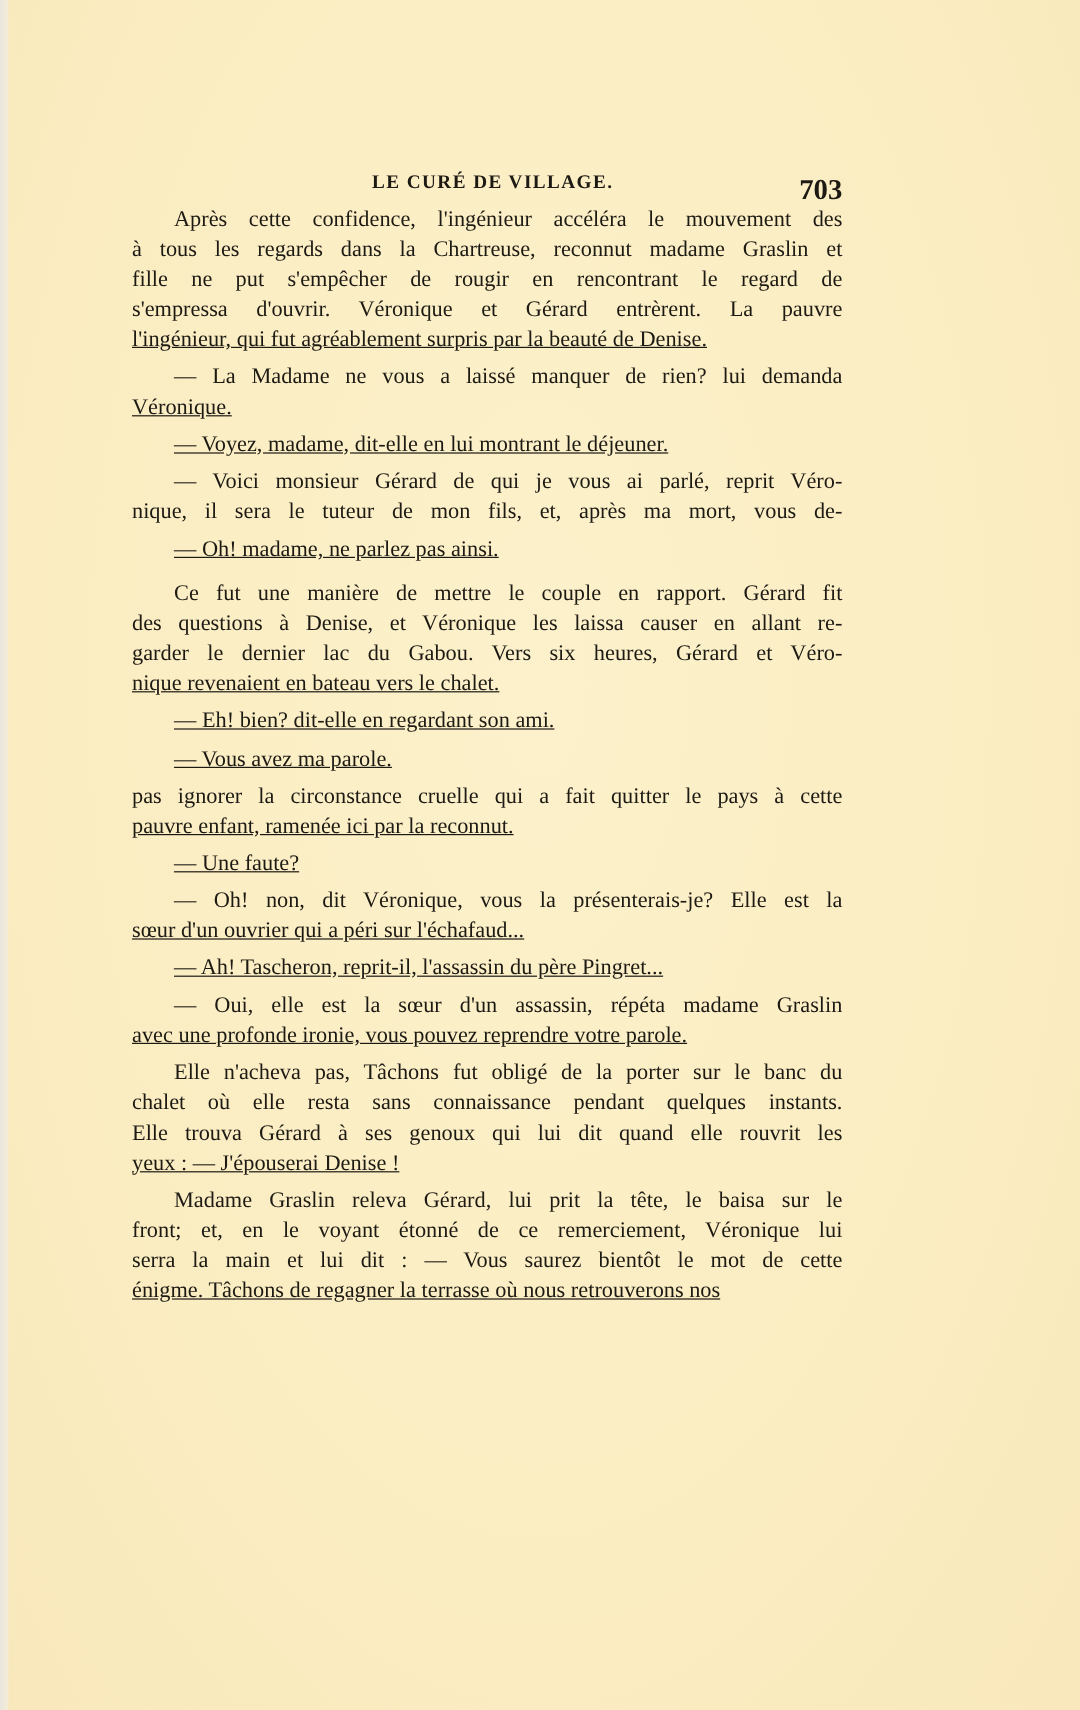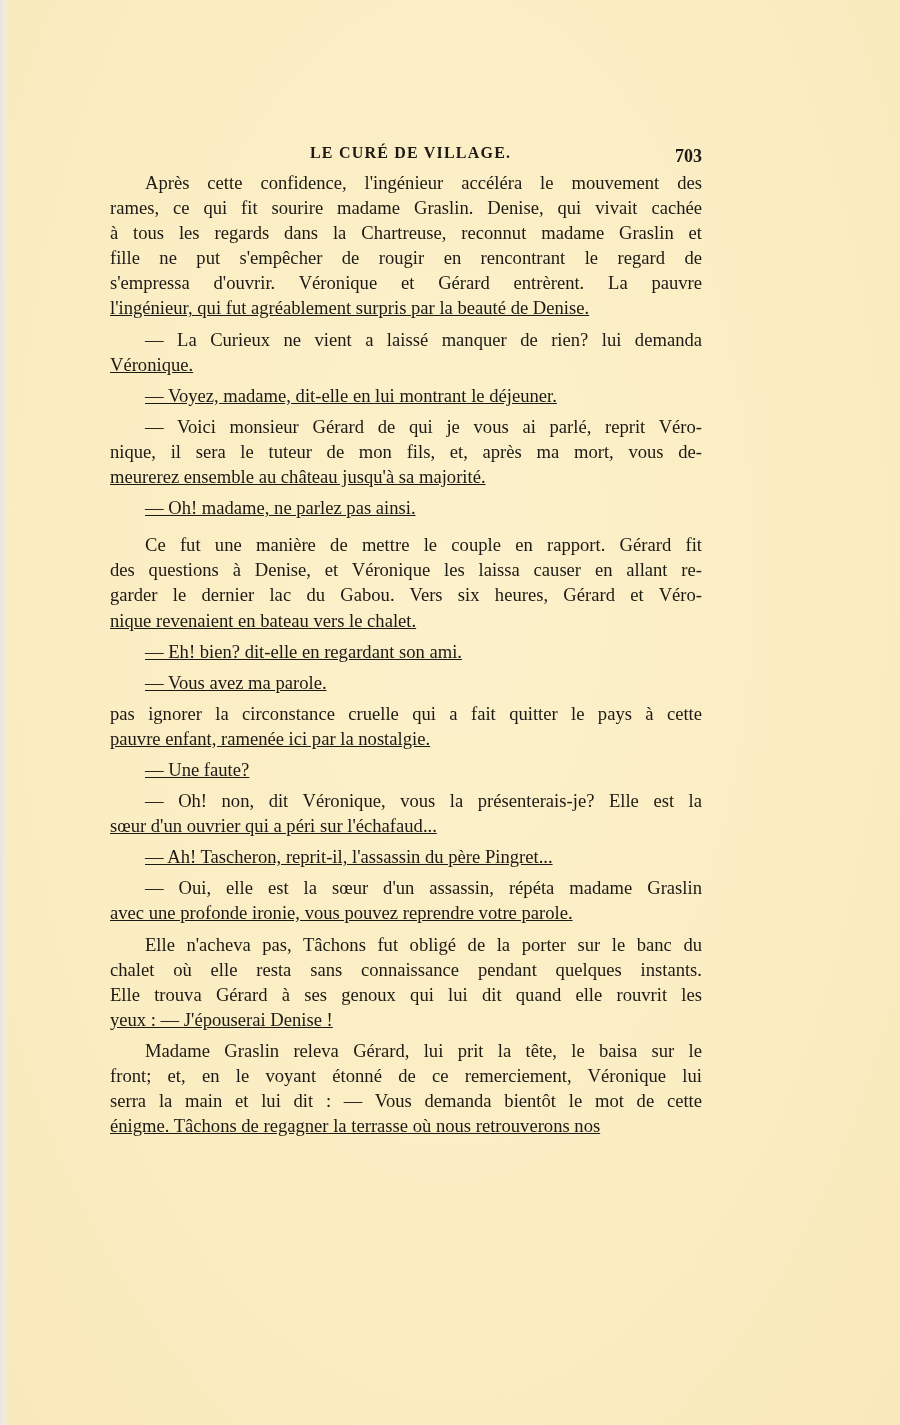--- a/index.html
+++ b/index.html
@@ -34,21 +34,21 @@
       top: 0;
       font-size: 16px;
       font-weight: bold;
       letter-spacing: 1.2px;
       font-variant: small-caps;
     }
     .page-number {
       position: absolute;
       right: 0;
       top: 2px;
-      font-size: 18px;
+      font-size: 24px;
       font-weight: bold;
     }
     .text-block {
       position: absolute;
       top: 170px;
       left: 110px;
       width: 592px;
     }
     .line {
       height: 25.1px;
@@ -71,40 +71,38 @@
 <div class="left-strip"></div>
 
 <div class="header">
   <span class="running-title">LE CURÉ DE VILLAGE.</span>
   <span class="page-number">703</span>
 </div>
 
 <div class="text-block" id="text-block">
     <div>
       <div class="line indent">Après cette confidence, l'ingénieur accéléra le mouvement des</div>
-      <div class="line">rames, ce qui fit sourire madame Graslin. Denise, qui vivait cachée</div>
       <div class="line">à tous les regards dans la Chartreuse, reconnut madame Graslin et</div>
       <div class="line">fille ne put s'empêcher de rougir en rencontrant le regard de</div>
       <div class="line">s'empressa d'ouvrir. Véronique et Gérard entrèrent. La pauvre</div>
       <div class="line last">l'ingénieur, qui fut agréablement surpris par la beauté de Denise.</div>
     </div>
     <div class="gap"></div>
     <div>
-      <div class="line indent">— La Curieux ne vient a laissé manquer de rien? lui demanda</div>
+      <div class="line indent">— La Madame ne vous a laissé manquer de rien? lui demanda</div>
       <div class="line last">Véronique.</div>
     </div>
     <div class="gap"></div>
     <div>
       <div class="line indent last">— Voyez, madame, dit-elle en lui montrant le déjeuner.</div>
     </div>
     <div class="gap"></div>
     <div>
       <div class="line indent">— Voici monsieur Gérard de qui je vous ai parlé, reprit Véro-</div>
       <div class="line">nique, il sera le tuteur de mon fils, et, après ma mort, vous de-</div>
-      <div class="line last">meurerez ensemble au château jusqu'à sa majorité.</div>
     </div>
     <div class="gap"></div>
     <div>
       <div class="line indent last">— Oh! madame, ne parlez pas ainsi.</div>
     </div>
     <div class="gap"></div>
     <div class="gap"></div>
     <div>
       <div class="line indent">Ce fut une manière de mettre le couple en rapport. Gérard fit</div>
       <div class="line">des questions à Denise, et Véronique les laissa causer en allant re-</div>
@@ -115,21 +113,21 @@
     <div>
       <div class="line indent last">— Eh! bien? dit-elle en regardant son ami.</div>
     </div>
     <div class="gap"></div>
     <div>
       <div class="line indent last">— Vous avez ma parole.</div>
     </div>
     <div class="gap"></div>
     <div>
       <div class="line">pas ignorer la circonstance cruelle qui a fait quitter le pays à cette</div>
-      <div class="line last">pauvre enfant, ramenée ici par la nostalgie.</div>
+      <div class="line last">pauvre enfant, ramenée ici par la reconnut.</div>
     </div>
     <div class="gap"></div>
     <div>
       <div class="line indent last">— Une faute?</div>
     </div>
     <div class="gap"></div>
     <div>
       <div class="line indent">— Oh! non, dit Véronique, vous la présenterais-je? Elle est la</div>
       <div class="line last">sœur d'un ouvrier qui a péri sur l'échafaud...</div>
     </div>
@@ -146,16 +144,16 @@
     <div>
       <div class="line indent">Elle n'acheva pas, Tâchons fut obligé de la porter sur le banc du</div>
       <div class="line">chalet où elle resta sans connaissance pendant quelques instants.</div>
       <div class="line">Elle trouva Gérard à ses genoux qui lui dit quand elle rouvrit les</div>
       <div class="line last">yeux : — J'épouserai Denise !</div>
     </div>
     <div class="gap"></div>
     <div>
       <div class="line indent">Madame Graslin releva Gérard, lui prit la tête, le baisa sur le</div>
       <div class="line">front; et, en le voyant étonné de ce remerciement, Véronique lui</div>
-      <div class="line">serra la main et lui dit : — Vous demanda bientôt le mot de cette</div>
+      <div class="line">serra la main et lui dit : — Vous saurez bientôt le mot de cette</div>
       <div class="line last">énigme. Tâchons de regagner la terrasse où nous retrouverons nos</div>
     </div>
   </div>
 
 </body></html>

